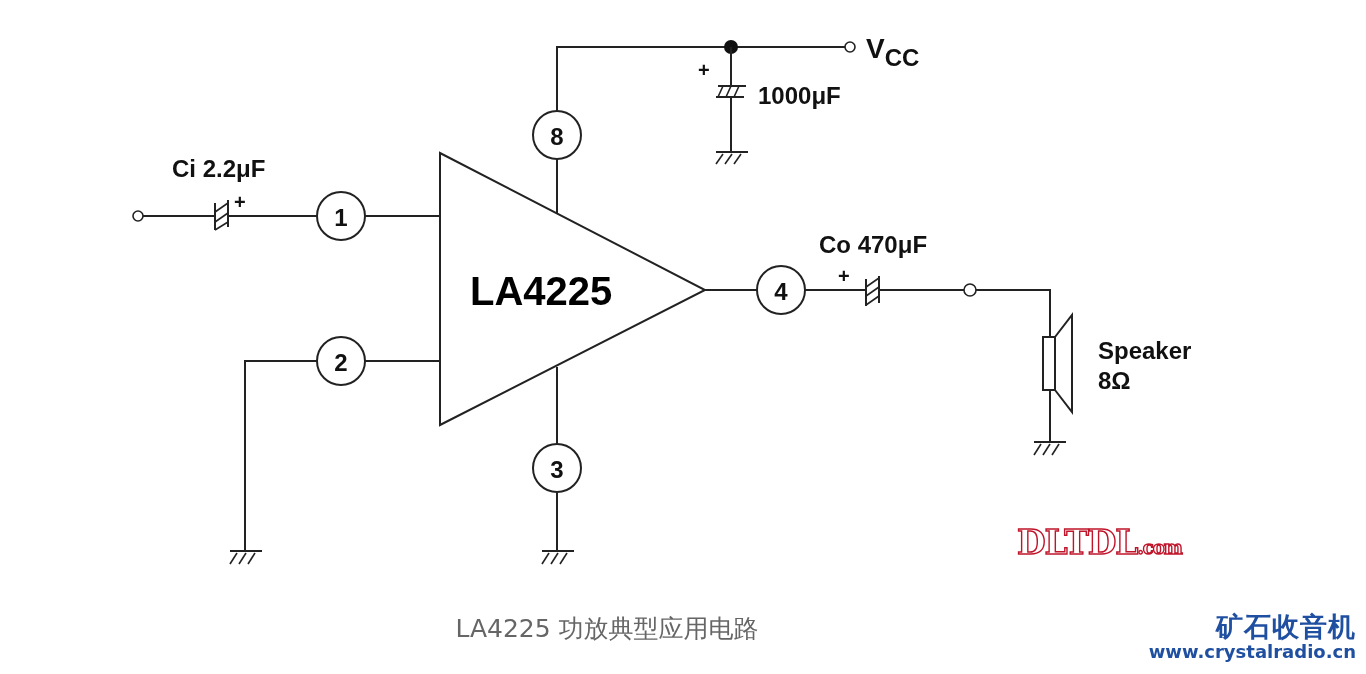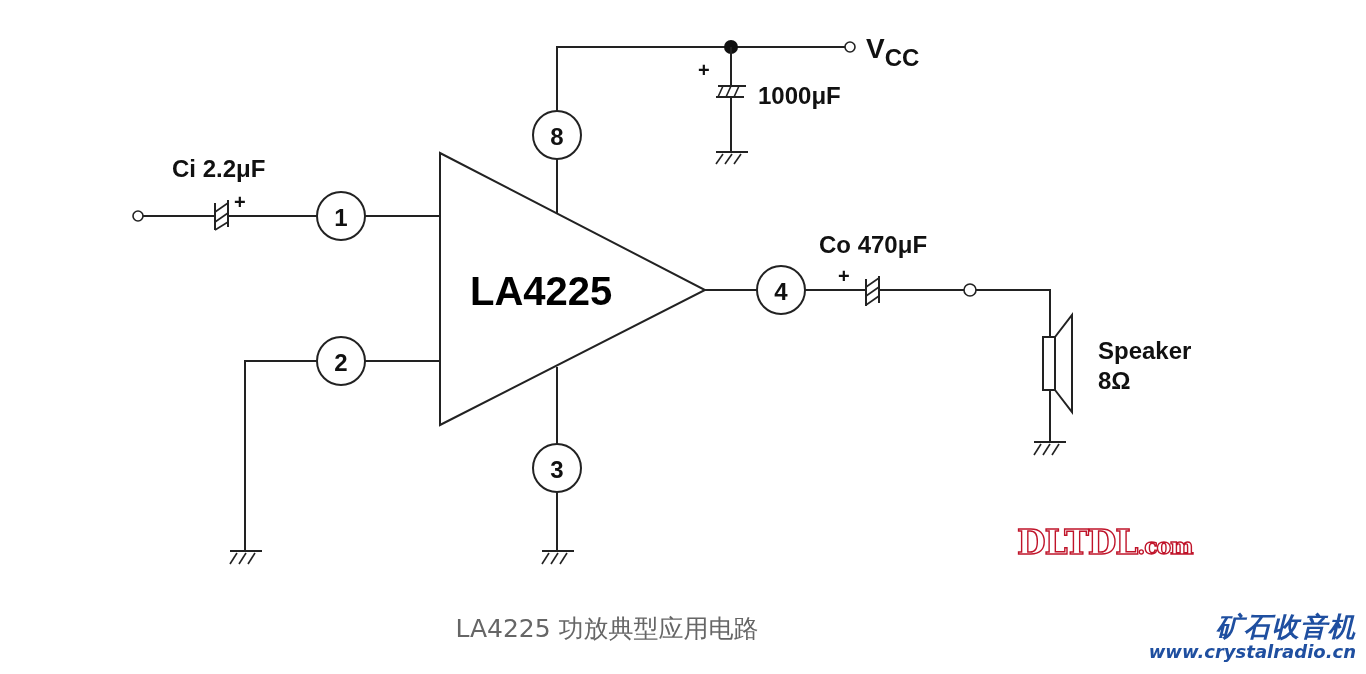--- a/index.html
+++ b/index.html
@@ -10,22 +10,22 @@
   .pin { stroke: #222; stroke-width: 2; fill: #fff; }
   .term { stroke: #222; stroke-width: 1.6; fill: #fff; }
   .lbl { font-family: "Liberation Sans", sans-serif; font-weight: bold; fill: #111; }
   .pinnum { font-family: "Liberation Sans", sans-serif; font-weight: bold; font-size: 24px; fill: #111; text-anchor: middle; dominant-baseline: central; }
   .chip { font-family: "Liberation Sans", sans-serif; font-weight: bold; font-size: 40px; fill: #000; }
   .caption { position: absolute; left: 0; width: 1214px; top: 612px; text-align: center;
              font-family: "DejaVu Sans", sans-serif; font-size: 25px; color: #666; }
   .wm1 { position: absolute; left: 1017px; top: 523px; font-family: "DejaVu Serif", serif;
          font-size: 33px; font-weight: bold; color: #fff; letter-spacing: -1px;
          -webkit-text-stroke: 1.4px #c0142a; }
-  .wm1 small { font-size: 22px; }
-  .wm2 { position: absolute; right: 10px; top: 612px; text-align: right; font-style: italic; }
+  .wm1 small { font-size: 18px; }
+  .wm2 { position: absolute; right: 10px; top: 612px; text-align: right; }
   .wm2-cn { font-family: "DejaVu Sans", sans-serif; font-weight: bold; font-size: 27px; color: #1f4fa0; letter-spacing: 1px; line-height: 30px; }
   .wm2-url { font-family: "DejaVu Sans", sans-serif; font-size: 18px; font-weight: bold; color: #1f4fa0; line-height: 20px; }
 </style>
 </head>
 <body>
 
 <svg id="schematic" width="1366" height="674" viewBox="0 0 1366 674">
 
   <polygon class="wire" points="440,153 440,425 705,290"></polygon>
   <text class="chip" x="470" y="305">LA4225</text>

